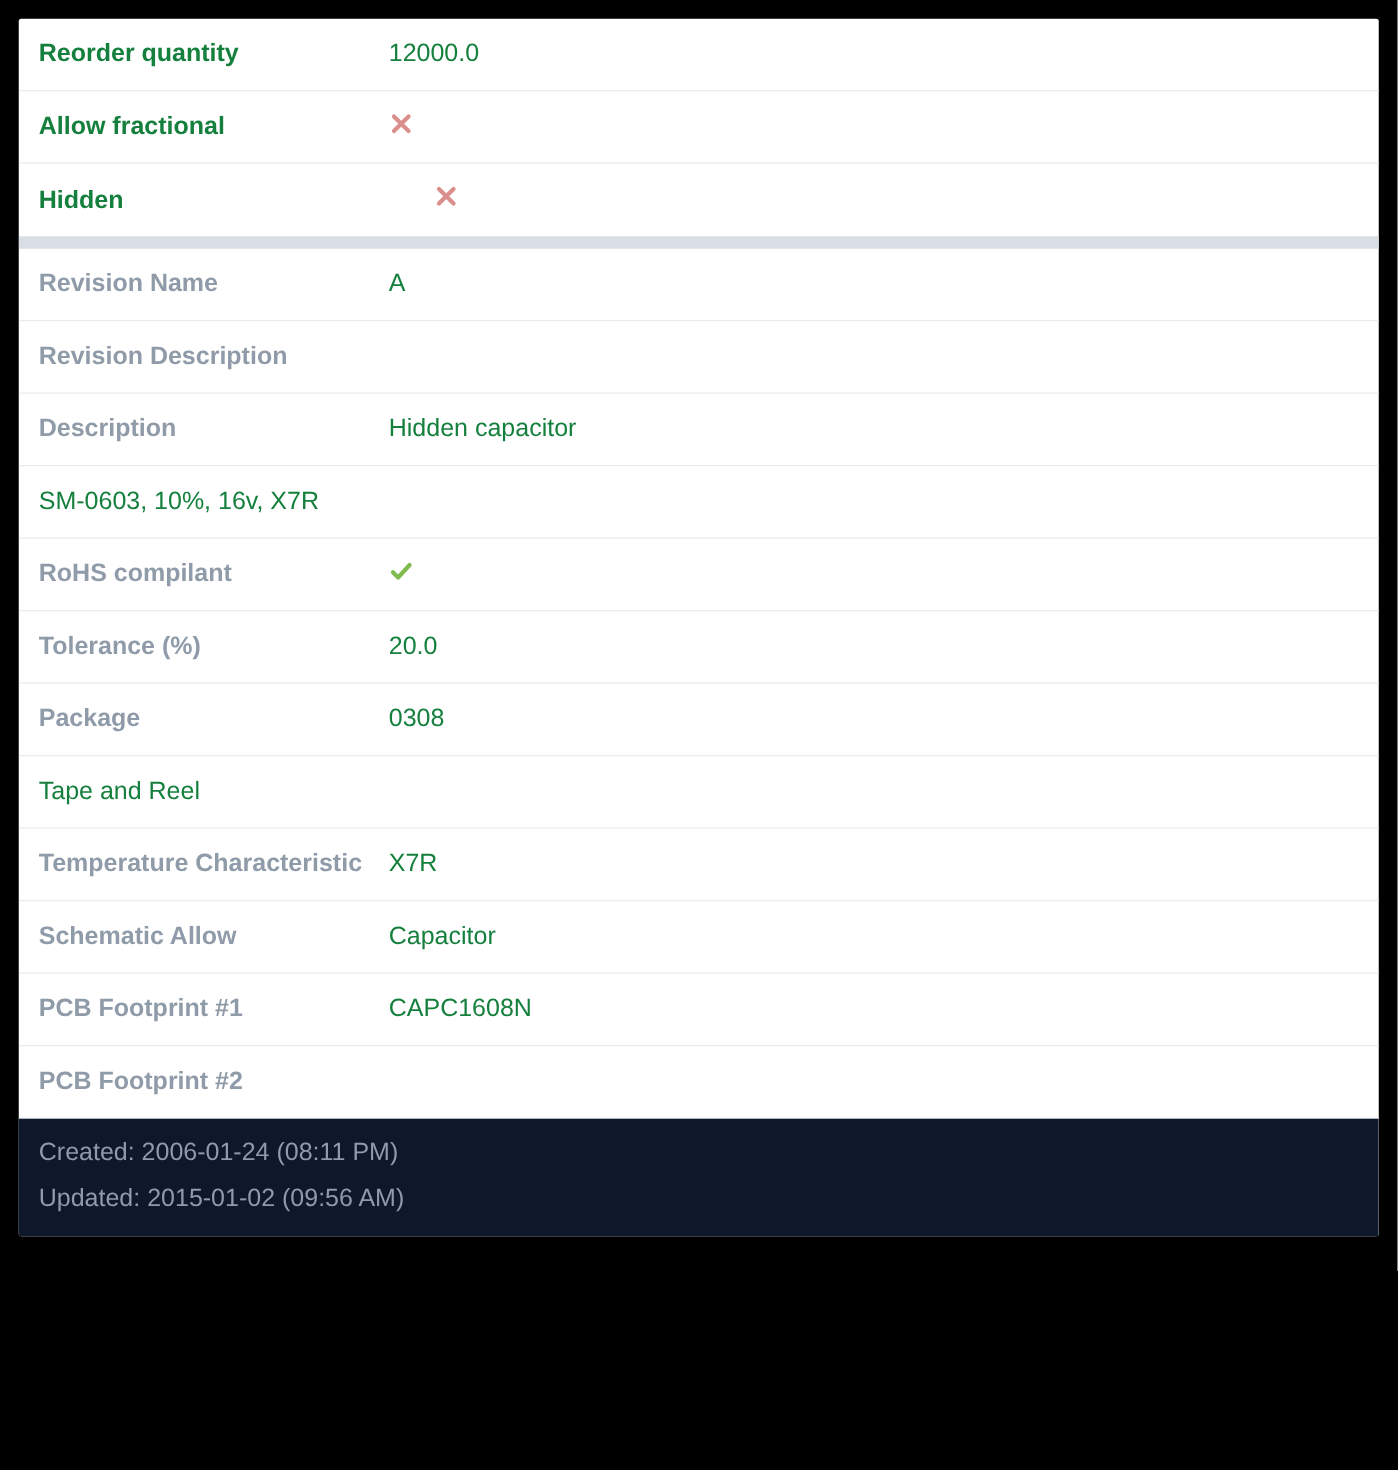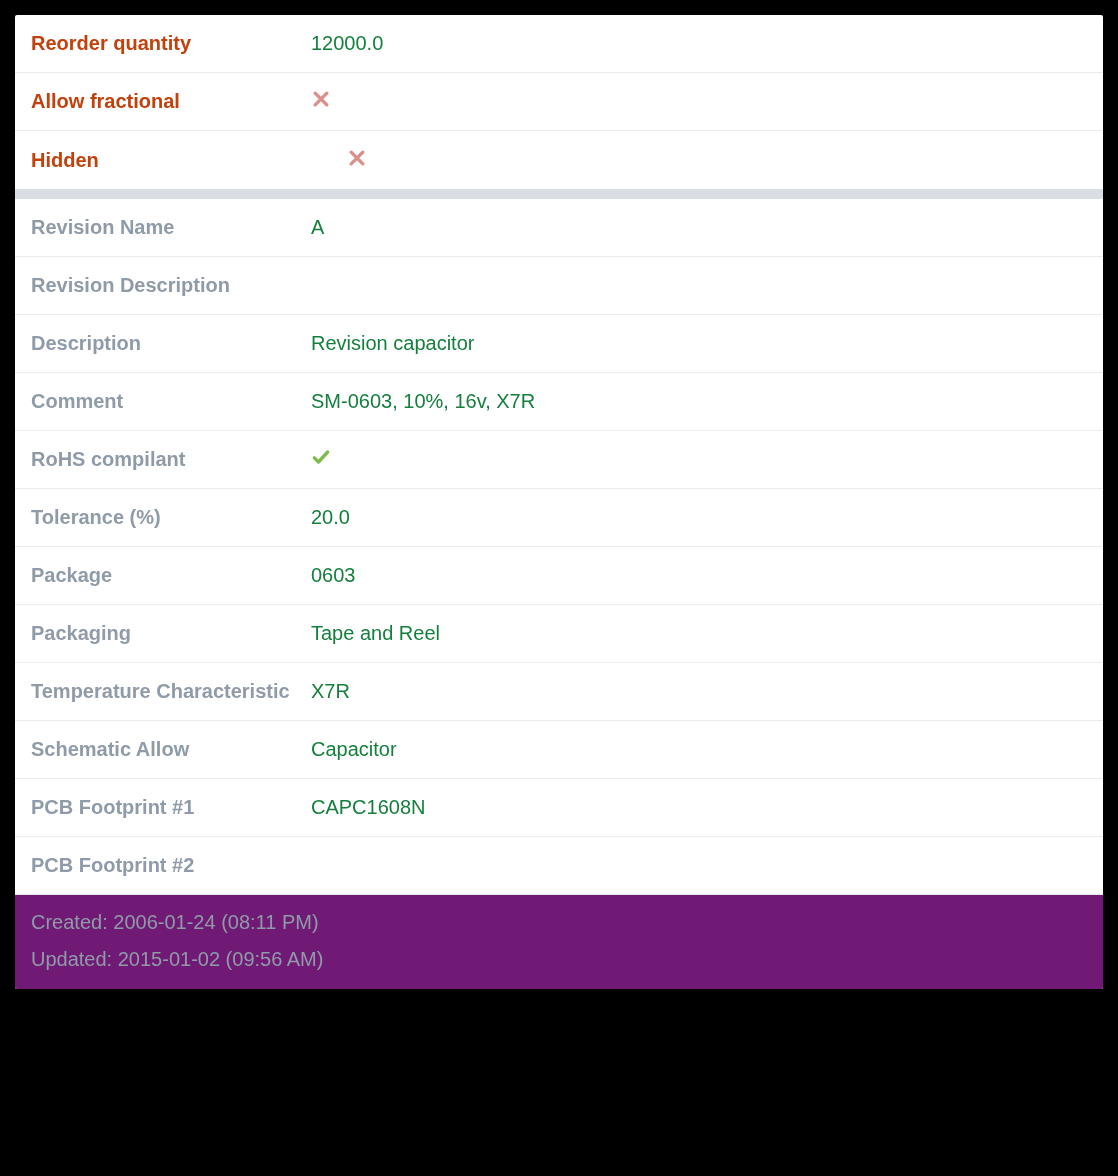--- a/index.html
+++ b/index.html
@@ -30,21 +30,21 @@
       height: 10px;
       background: #d8dee4;
     }
     .label {
       width: 280px;
       flex-shrink: 0;
       padding-right: 10px;
     }
     .label.bold {
       font-weight: bold;
-      color: #c2410c;
+      color: #15803d;
     }
     .label.muted {
       color: #8f9ba8;
       font-weight: 700;
     }
     .value {
       color: #15803d;
       font-weight: 400;
     }
     .icon-x {
@@ -53,21 +53,21 @@
       height: 20px;
     }
     .icon-x svg { width: 20px; height: 20px; }
     .icon-check {
       display: inline-block;
       width: 20px;
       height: 20px;
     }
     .icon-check svg { width: 20px; height: 20px; }
     .footer {
-      background: #701a75;
+      background: #0f172a;
       padding: 16px 16px 18px 16px;
       color: #8f9ba8;
       font-size: 20px;
     }
     .footer-line {
       margin-bottom: 14px;
     }
     .footer-line:last-child {
       margin-bottom: 0;
     }
@@ -113,25 +113,24 @@
     <div class="value">A</div>
   </div>
 
   <div class="row">
     <div class="label muted">Revision Description</div>
     <div class="value"></div>
   </div>
 
   <div class="row">
     <div class="label muted">Description</div>
-    <div class="value">Revision capacitor</div>
+    <div class="value">Hidden capacitor</div>
   </div>
 
   <div class="row">
-    <div class="label muted">Comment</div>
     <div class="value">SM-0603, 10%, 16v, X7R</div>
   </div>
 
   <div class="row">
     <div class="label muted">RoHS compilant</div>
     <div class="value">
       <span class="icon-check">
         <svg viewBox="0 0 24 24">
             <path d="M4 13 L9 18 L20 6" stroke="#7fbb4f" stroke-width="4" stroke-linecap="round" stroke-linejoin="round" fill="none"></path>
           </svg>
@@ -139,25 +138,24 @@
     </div>
   </div>
 
   <div class="row">
     <div class="label muted">Tolerance (%)</div>
     <div class="value">20.0</div>
   </div>
 
   <div class="row">
     <div class="label muted">Package</div>
-    <div class="value">0603</div>
+    <div class="value">0308</div>
   </div>
 
   <div class="row">
-    <div class="label muted">Packaging</div>
     <div class="value">Tape and Reel</div>
   </div>
 
   <div class="row">
     <div class="label muted">Temperature Characteristic</div>
     <div class="value">X7R</div>
   </div>
 
 
   <div class="row">

